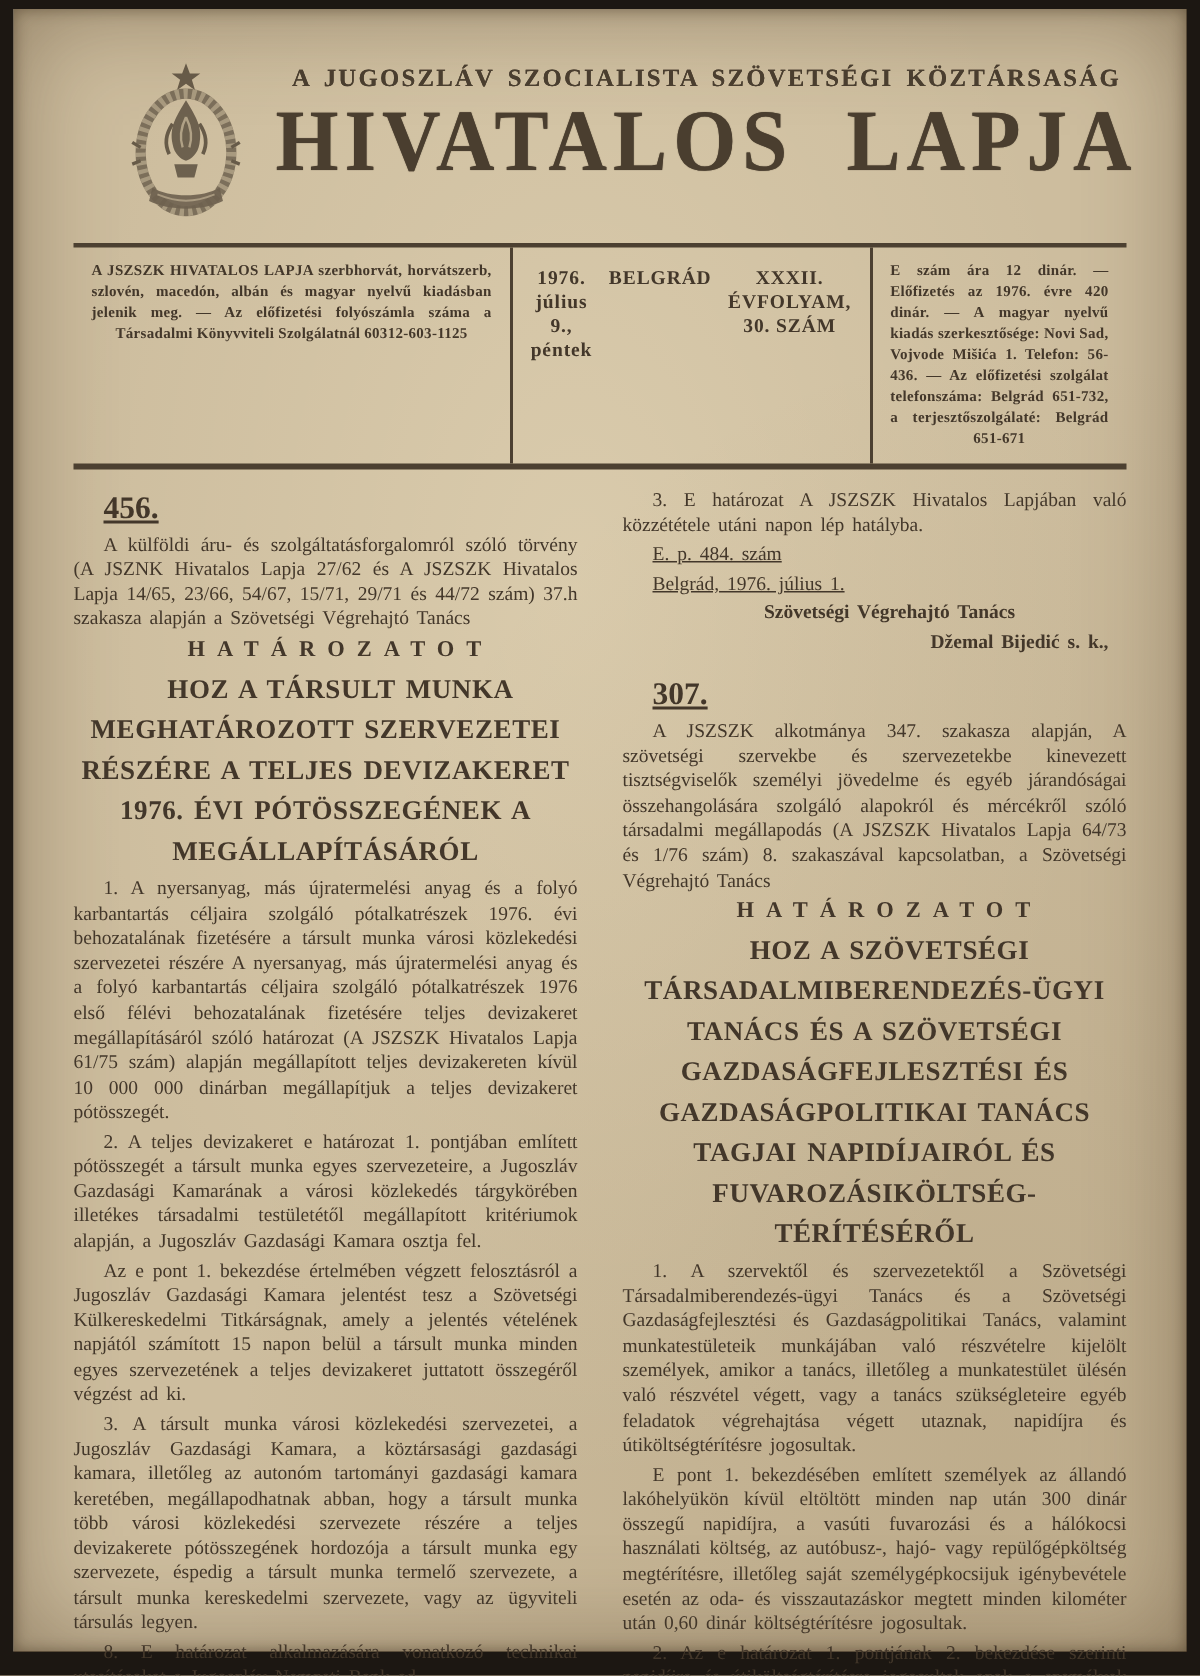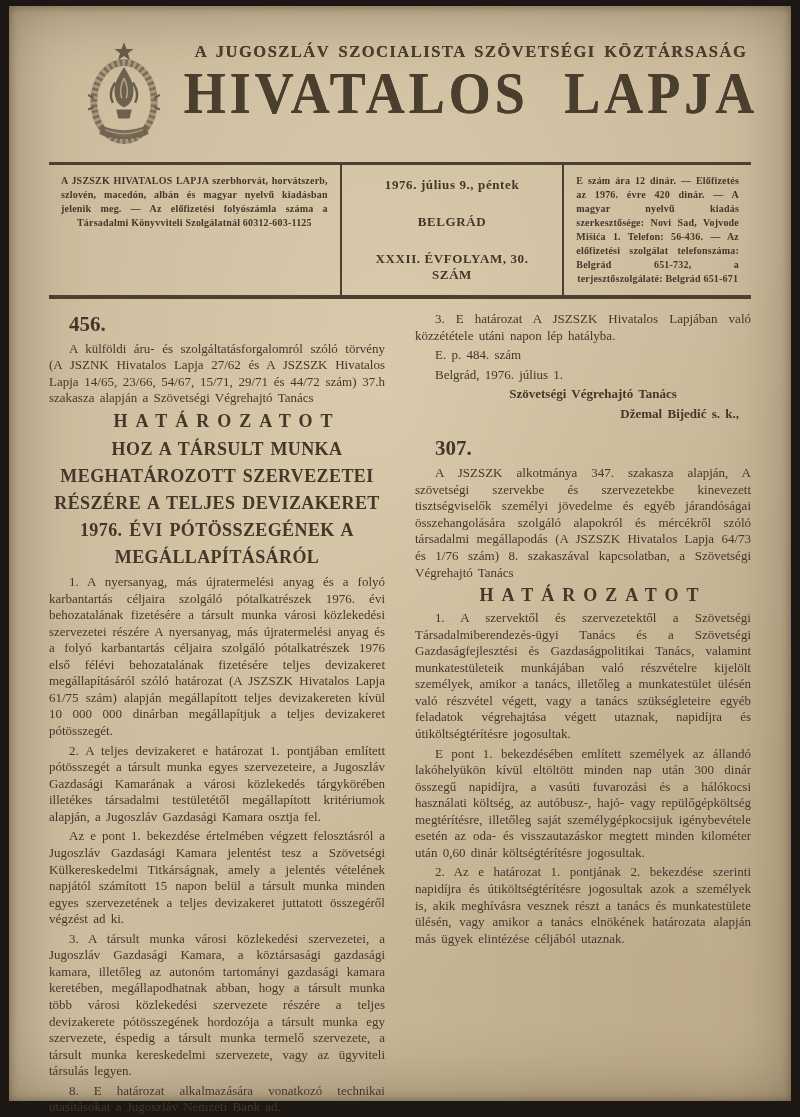--- a/index.html
+++ b/index.html
@@ -38,43 +38,43 @@
     border-top:3px solid #4c4031;border-bottom:4px solid #4c4031;
     display:flex;align-items:stretch;min-height:92px;
   }
   .mastcell{padding:9px 12px;}
   .mast-left{
     flex:0 0 38%;font-size:10px;font-weight:700;line-height:1.4;
     text-align:justify;text-align-last:center;letter-spacing:.2px;
     border-right:2px solid #4c4031;
   }
   .mast-center{
-    flex:0 0 28%;display:flex;flex-direction:column;justify-content:space-between;
+    flex:0 0 28%;display:flex;justify-content:space-between;
     text-align:center;font-weight:700;font-size:13px;letter-spacing:.6px;
     padding-top:12px;padding-bottom:12px;border-right:2px solid #4c4031;gap:11px;
   }
   .mast-right{
     flex:1;font-size:10px;font-weight:700;line-height:1.4;
     text-align:justify;text-align-last:center;letter-spacing:.2px;
   }
   
   .columns{display:flex;gap:30px;padding:12px 40px 0 40px;}
   .col{flex:1;font-size:13px;line-height:1.275;text-align:justify;}
   .col p{margin:0 0 3px 0;text-indent:20px;word-spacing:2px;}
-  .art-number{font-size:21px;font-weight:700;text-indent:0;margin:4px 0 6px 34px;}
+  .art-number{font-size:21px;font-weight:700;text-indent:0;margin:4px 0 6px 34px;text-decoration:underline;}
   .decree-word{
-    text-align:center;text-align-last:center;font-weight:700;font-size:18px;
+    text-align:center;text-align-last:center;font-weight:700;font-size:15px;
     letter-spacing:8px;text-indent:0;margin:16px 0 12px 0;
   }
   .decree-title{
     text-align:center;text-align-last:center;font-weight:700;font-size:18px;
     line-height:1.5;letter-spacing:.4px;text-indent:0;margin:0 4px 12px 4px;
   }
   .ref-line{text-indent:0;margin-top:14px;}
-  .no-indent{text-indent:0;}
+  .no-indent{text-indent:0;text-decoration:underline;}
   .org-line{text-align:center;text-align-last:center;font-weight:700;text-indent:0;margin-top:12px;}
   .sig-name{text-align:right;text-align-last:right;font-weight:700;text-indent:0;margin-top:16px;padding-right:12px;font-family:Liberation Serif, serif;}
   .sig-title{text-align:right;text-align-last:right;text-indent:0;padding-right:48px;margin-bottom:14px;}
   .spacer-art{height:10px;}
 </style>
 </head>
 <body>
 
 <div class="paper">
 
@@ -134,20 +134,21 @@
       <p class="ref-line no-indent">E. p. 484. szám</p>
       <p class="no-indent">Belgrád, 1976. július 1.</p>
       <p class="org-line">Szövetségi Végrehajtó Tanács</p>
       <p class="sig-name">Džemal Bijedić s. k.,</p>
 
       <div class="spacer-art"></div>
 
       <p class="art-number">307.</p>
       <p>A JSZSZK alkotmánya 347. szakasza alapján, A szövetségi szervekbe és szervezetekbe kinevezett tisztségviselők személyi jövedelme és egyéb járandóságai összehangolására szolgáló alapokról és mércékről szóló társadalmi megállapodás (A JSZSZK Hivatalos Lapja 64/73 és 1/76 szám) 8. szakaszával kapcsolatban, a Szövetségi Végrehajtó Tanács</p>
       <p class="decree-word">HATÁROZATOT</p>
+      <p class="decree-title">HOZ A SZÖVETSÉGI TÁRSADALMIBERENDEZÉS-ÜGYI TANÁCS ÉS A SZÖVETSÉGI GAZDASÁGFEJLESZTÉSI ÉS GAZDASÁGPOLITIKAI TANÁCS TAGJAI NAPIDÍJAIRÓL ÉS FUVAROZÁSIKÖLTSÉG-TÉRÍTÉSÉRŐL</p>
       <p>1. A szervektől és szervezetektől a Szövetségi Társadalmiberendezés-ügyi Tanács és a Szövetségi Gazdaságfejlesztési és Gazdaságpolitikai Tanács, valamint munkatestületeik munkájában való részvételre kijelölt személyek, amikor a tanács, illetőleg a munkatestület ülésén való részvétel végett, vagy a tanács szükségleteire egyéb feladatok végrehajtása végett utaznak, napidíjra és útiköltségtérítésre jogosultak.</p>
       <p>E pont 1. bekezdésében említett személyek az állandó lakóhelyükön kívül eltöltött minden nap után 300 dinár összegű napidíjra, a vasúti fuvarozási és a hálókocsi használati költség, az autóbusz-, hajó- vagy repülőgépköltség megtérítésre, illetőleg saját személygépkocsijuk igénybevétele esetén az oda- és visszautazáskor megtett minden kilométer után 0,60 dinár költségtérítésre jogosultak.</p>
       <p>2. Az e határozat 1. pontjának 2. bekezdése szerinti napidíjra és útiköltségtérítésre jogosultak azok a személyek is, akik meghívásra vesznek részt a tanács és munkatestülete ülésén, vagy amikor a tanács elnökének határozata alapján más ügyek elintézése céljából utaznak.</p>
 
     </div>
 
   </div>
 </div>
 
 </body></html>

